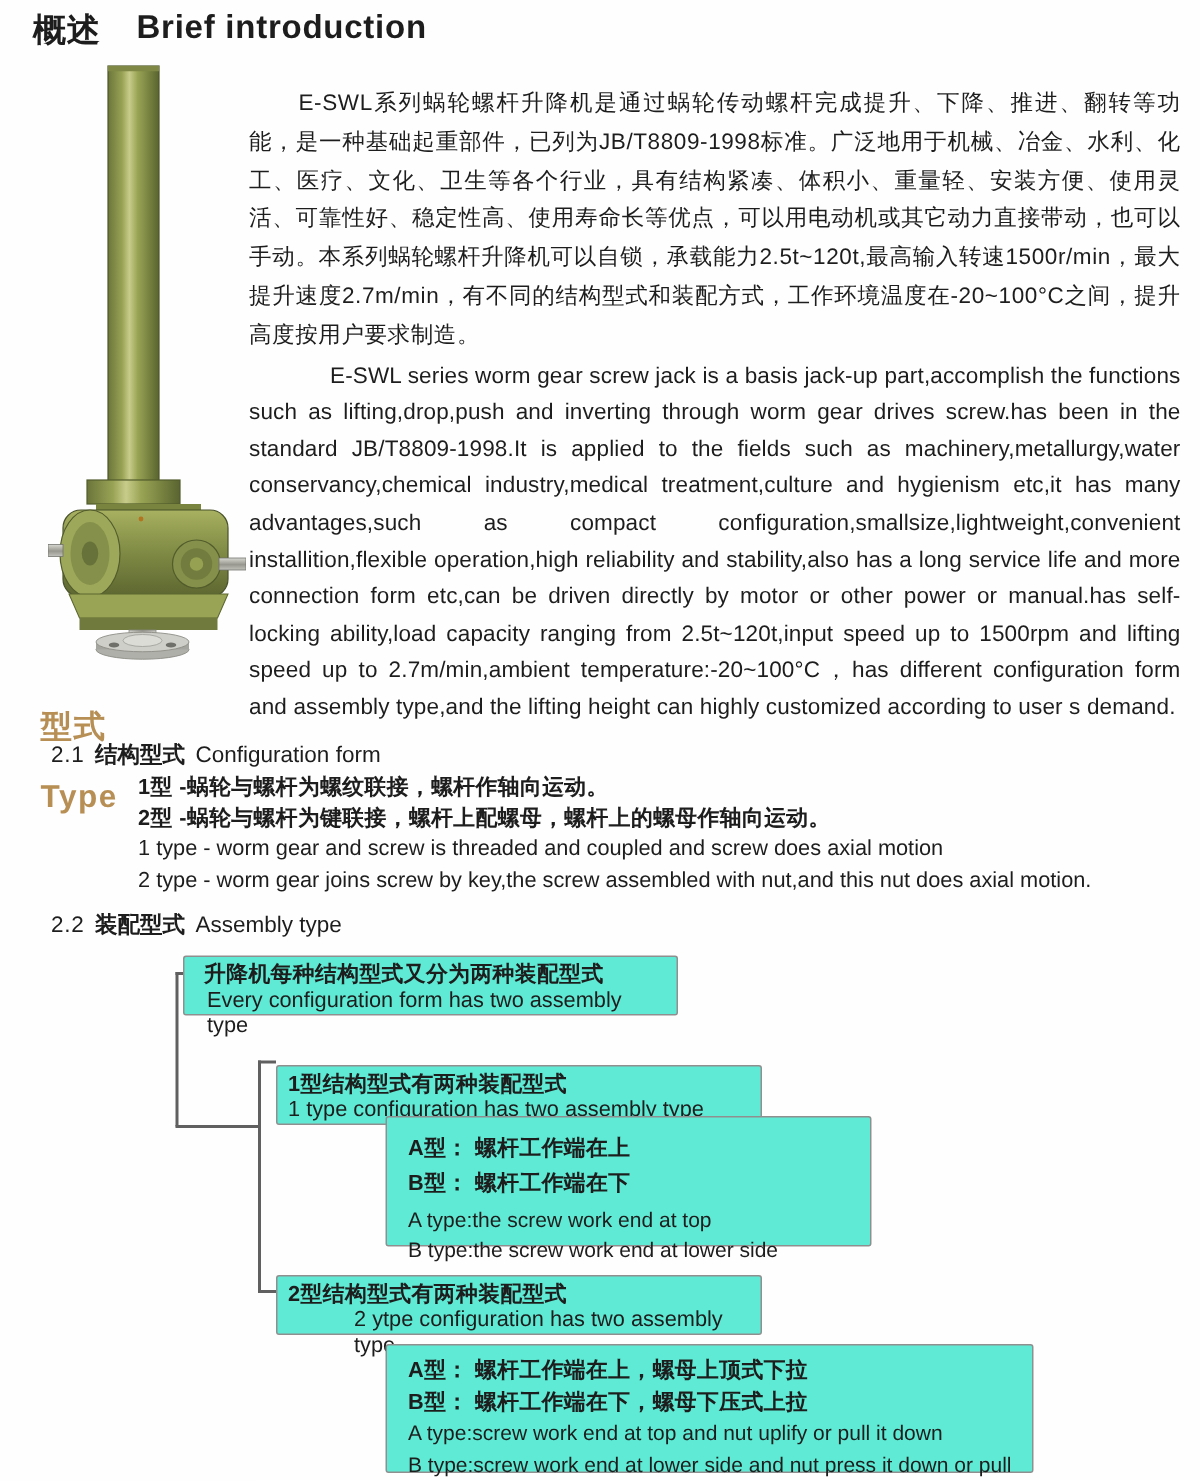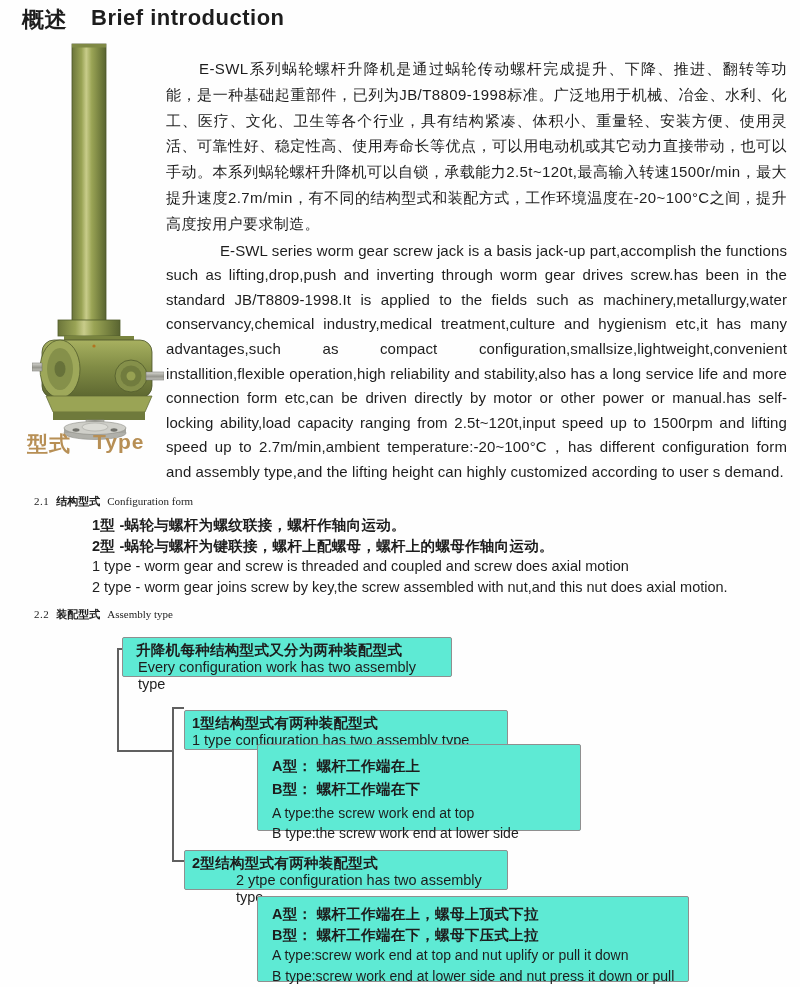--- a/index.html
+++ b/index.html
@@ -11,23 +11,23 @@
   
   .doc-title{position:absolute;left:22px;top:5px;display:flex;gap:24px;
     font-size:22px;font-weight:bold;letter-spacing:0.5px;}
   
   .jack{position:absolute;left:32px;top:40px;width:132px;height:400px;}
   
   .intro-text{position:absolute;left:166px;top:56px;width:621px;text-align:justify;}
   .zh-para{font-size:15px;line-height:25.8px;text-indent:2.2em;letter-spacing:0.4px;margin:0;}
   .en-para{font-size:15px;line-height:24.6px;text-indent:3.6em;margin:2px 0 0 0;letter-spacing:0.1px;}
   
-  .type-title{position:absolute;left:27px;top:430px;display:flex;gap:22px;
-    font-size:21px;font-weight:bold;color:#b78f55;letter-spacing:1px;}
-  .sec-head{position:absolute;font-size:11px;display:flex;gap:7px;align-items:baseline;font-family:Liberation Serif, serif;}
+  .type-title{position:absolute;left:27px;top:470px;display:flex;gap:22px;
+    font-size:21px;font-weight:bold;color:#b78f55;letter-spacing:1px;flex-direction:column;}
+  .sec-head{position:absolute;font-size:15px;display:flex;gap:7px;align-items:baseline;}
   .sec-head .num{letter-spacing:0.5px;}
   .sec-head .zh{font-weight:bold;}
   .s21-head{left:34px;top:494px;}
   .s22-head{left:34px;top:607px;}
   .s21-list{position:absolute;left:64px;top:515px;font-size:14.5px;line-height:20.6px;margin-left:28px;}
   .s21-list .li-zh{font-weight:bold;letter-spacing:0.3px;}
   
   .fbox{position:absolute;background:#5eead4;border:1.5px solid #8f8f8f;border-radius:2px;
     box-sizing:border-box;font-size:14.5px;}
   .fbox .bz{font-weight:bold;letter-spacing:0.3px;}
@@ -144,21 +144,21 @@
 
   <div class="cline" style="left:117px;top:648px;width:11px;height:1.5px;"></div>
   <div class="cline" style="left:117px;top:648px;width:1.5px;height:103px;"></div>
   <div class="cline" style="left:117px;top:750px;width:56px;height:1.5px;"></div>
   <div class="cline" style="left:172px;top:707px;width:1.5px;height:154px;"></div>
   <div class="cline" style="left:172px;top:707px;width:12px;height:1.5px;"></div>
   <div class="cline" style="left:172px;top:860px;width:12px;height:1.5px;"></div>
 
   <div class="fbox box-root">
     <div class="bz">升降机每种结构型式又分为两种装配型式</div>
-    <div class="be">Every configuration work has two assembly type</div>
+    <div class="be">Every configuration form has two assembly type</div>
   </div>
 
   <div class="fbox box-t1">
     <div class="bz">1型结构型式有两种装配型式</div>
     <div class="be">1 type configuration has two assembly type</div>
   </div>
 
   <div class="fbox box-t1d">
     <div class="bz">A型： 螺杆工作端在上</div>
     <div class="bz">B型： 螺杆工作端在下</div>

